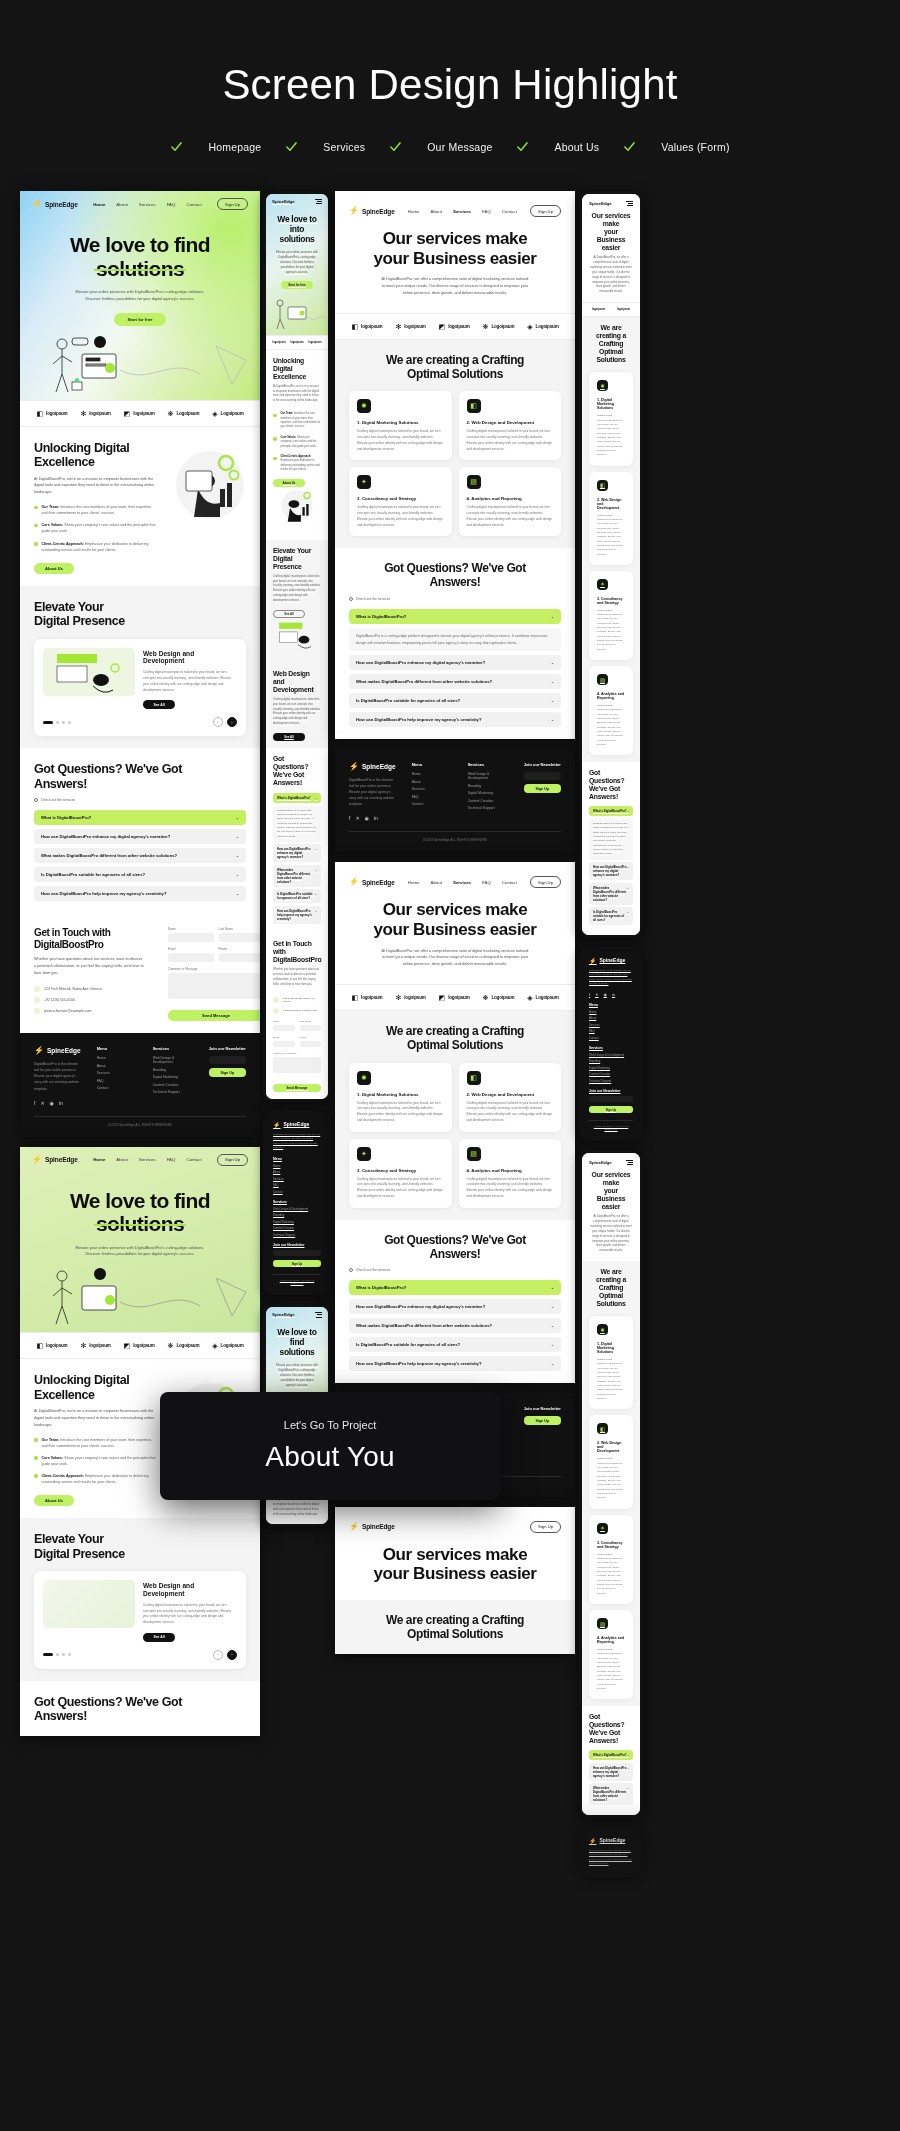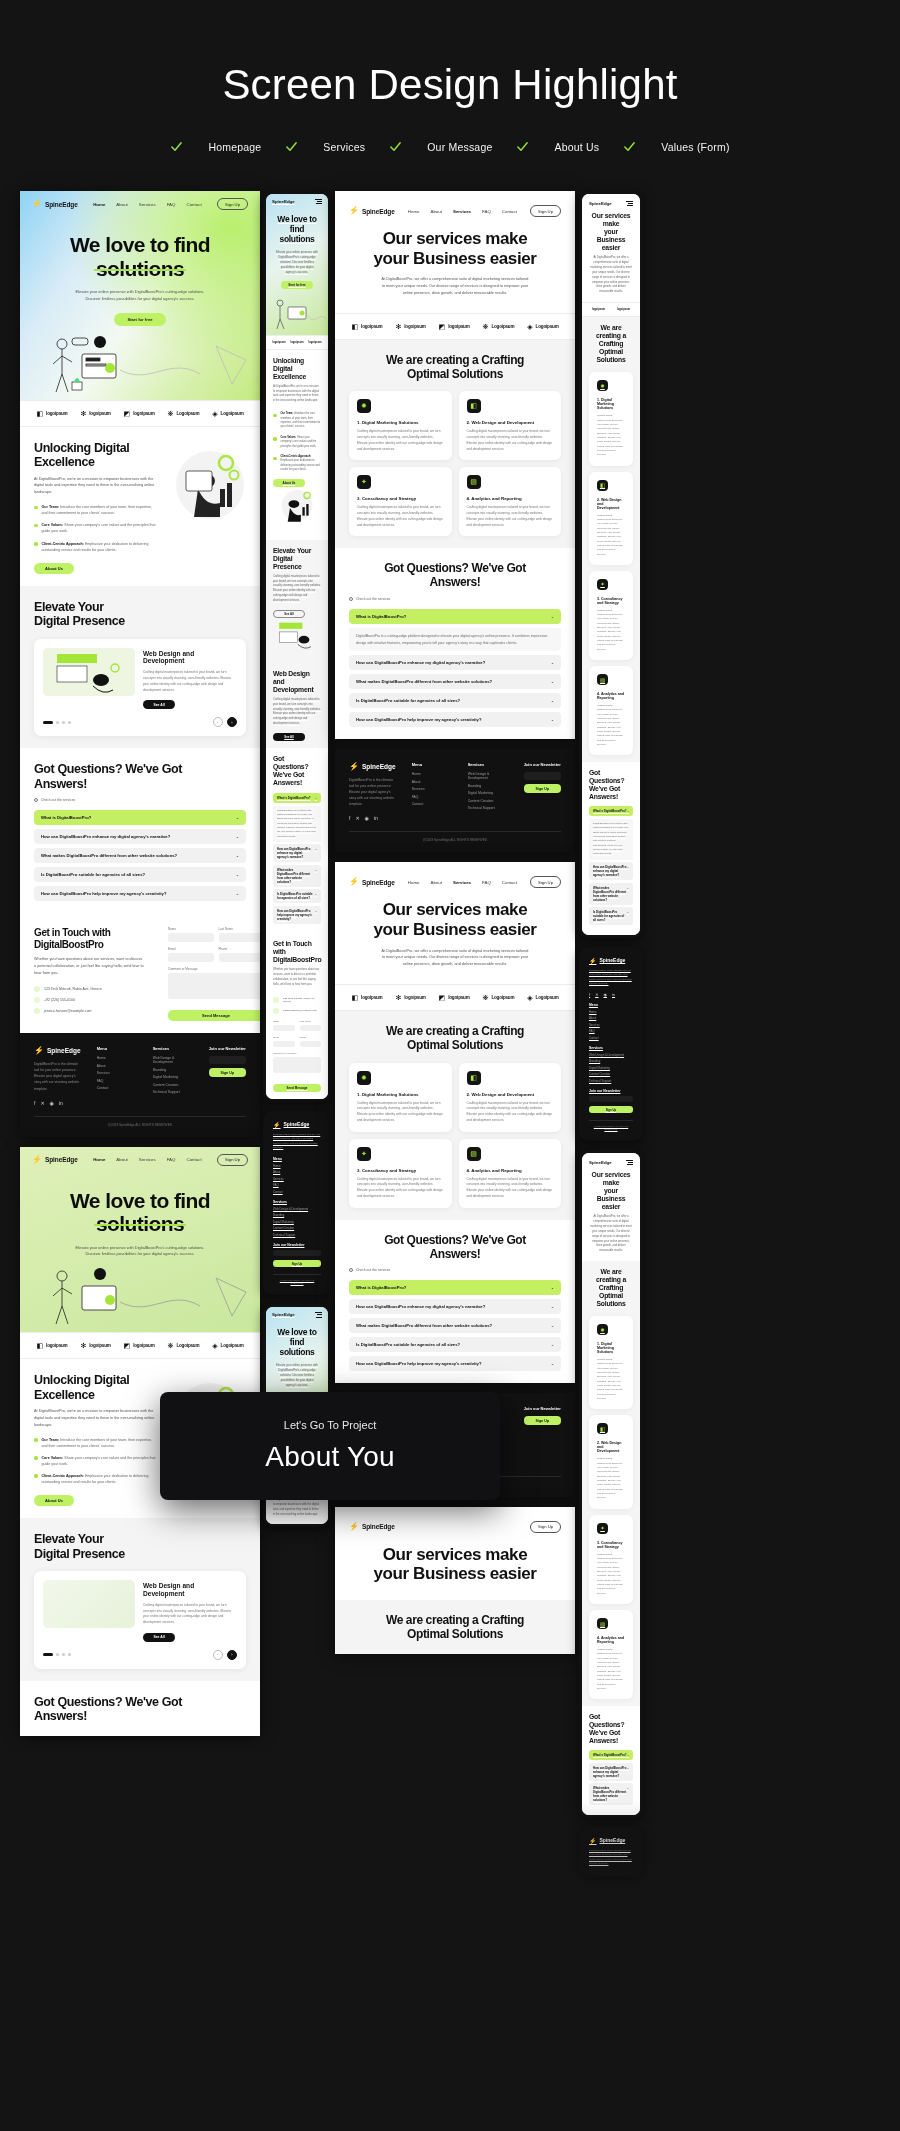--- a/index.html
+++ b/index.html
@@ -735,21 +735,21 @@
           <div class="pnav">
             <span class="lname">SpineEdge</span>
             <span class="burger">
                 <i></i>
                 <i></i>
                 <i></i>
               </span>
           </div>
           <div class="p-title">
             <div>We love to</div>
-            <div>find solutions</div>
+            <div>into solutions</div>
           </div>
           <div class="p-sub">Elevate your online presence with DigitalBoostPro's cutting-edge solutions. Discover limitless possibilities for your digital agency's success.</div>
           <div class="p-cta">Start for free</div>
           <div class="p-illus">
             <svg viewBox="0 0 62 46" preserveAspectRatio="none">
               <g stroke="#333" fill="none" stroke-width=".6">
                 <circle cx="14" cy="14" r="3"></circle>
                   <path d="M14 17 L14 30 M14 30 L11 40 M14 30 L18 40"></path>
                 <rect x="22" y="18" width="18" height="12" rx="1" fill="#fff"></rect>
                 <circle cx="36" cy="24" r="2.5" fill="#a3e635" stroke="none"></circle>

